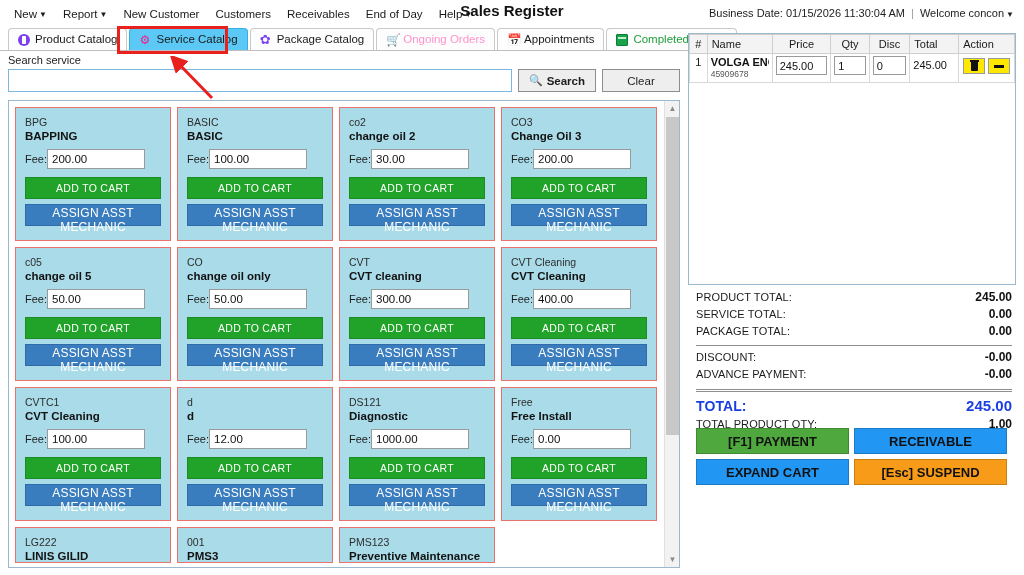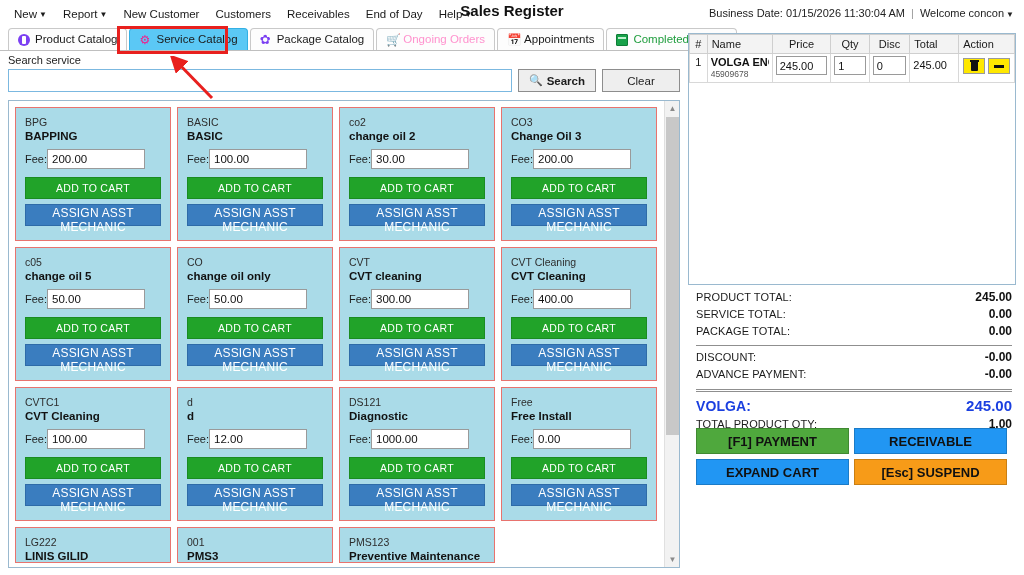--- a/index.html
+++ b/index.html
@@ -531,21 +531,21 @@
           <span class="lbl">DISCOUNT:</span>
           <span class="val">-0.00</span>
         </div>
         <div class="trow">
           <span class="lbl">ADVANCE PAYMENT:</span>
           <span class="val">-0.00</span>
         </div>
       </div>
     <div class="tdiv2"></div>
     <div class="trow big">
-      <span class="lbl">VOLGA:</span>
+      <span class="lbl">TOTAL:</span>
       <span class="val">245.00</span>
     </div>
     <div class="trow">
       <span class="lbl">TOTAL PRODUCT QTY:</span>
       <span class="val">1.00</span>
     </div>
   </div>
 
   <div class="actions" id="action-buttons">
       <button class="abtn green">[F1] PAYMENT</button>

